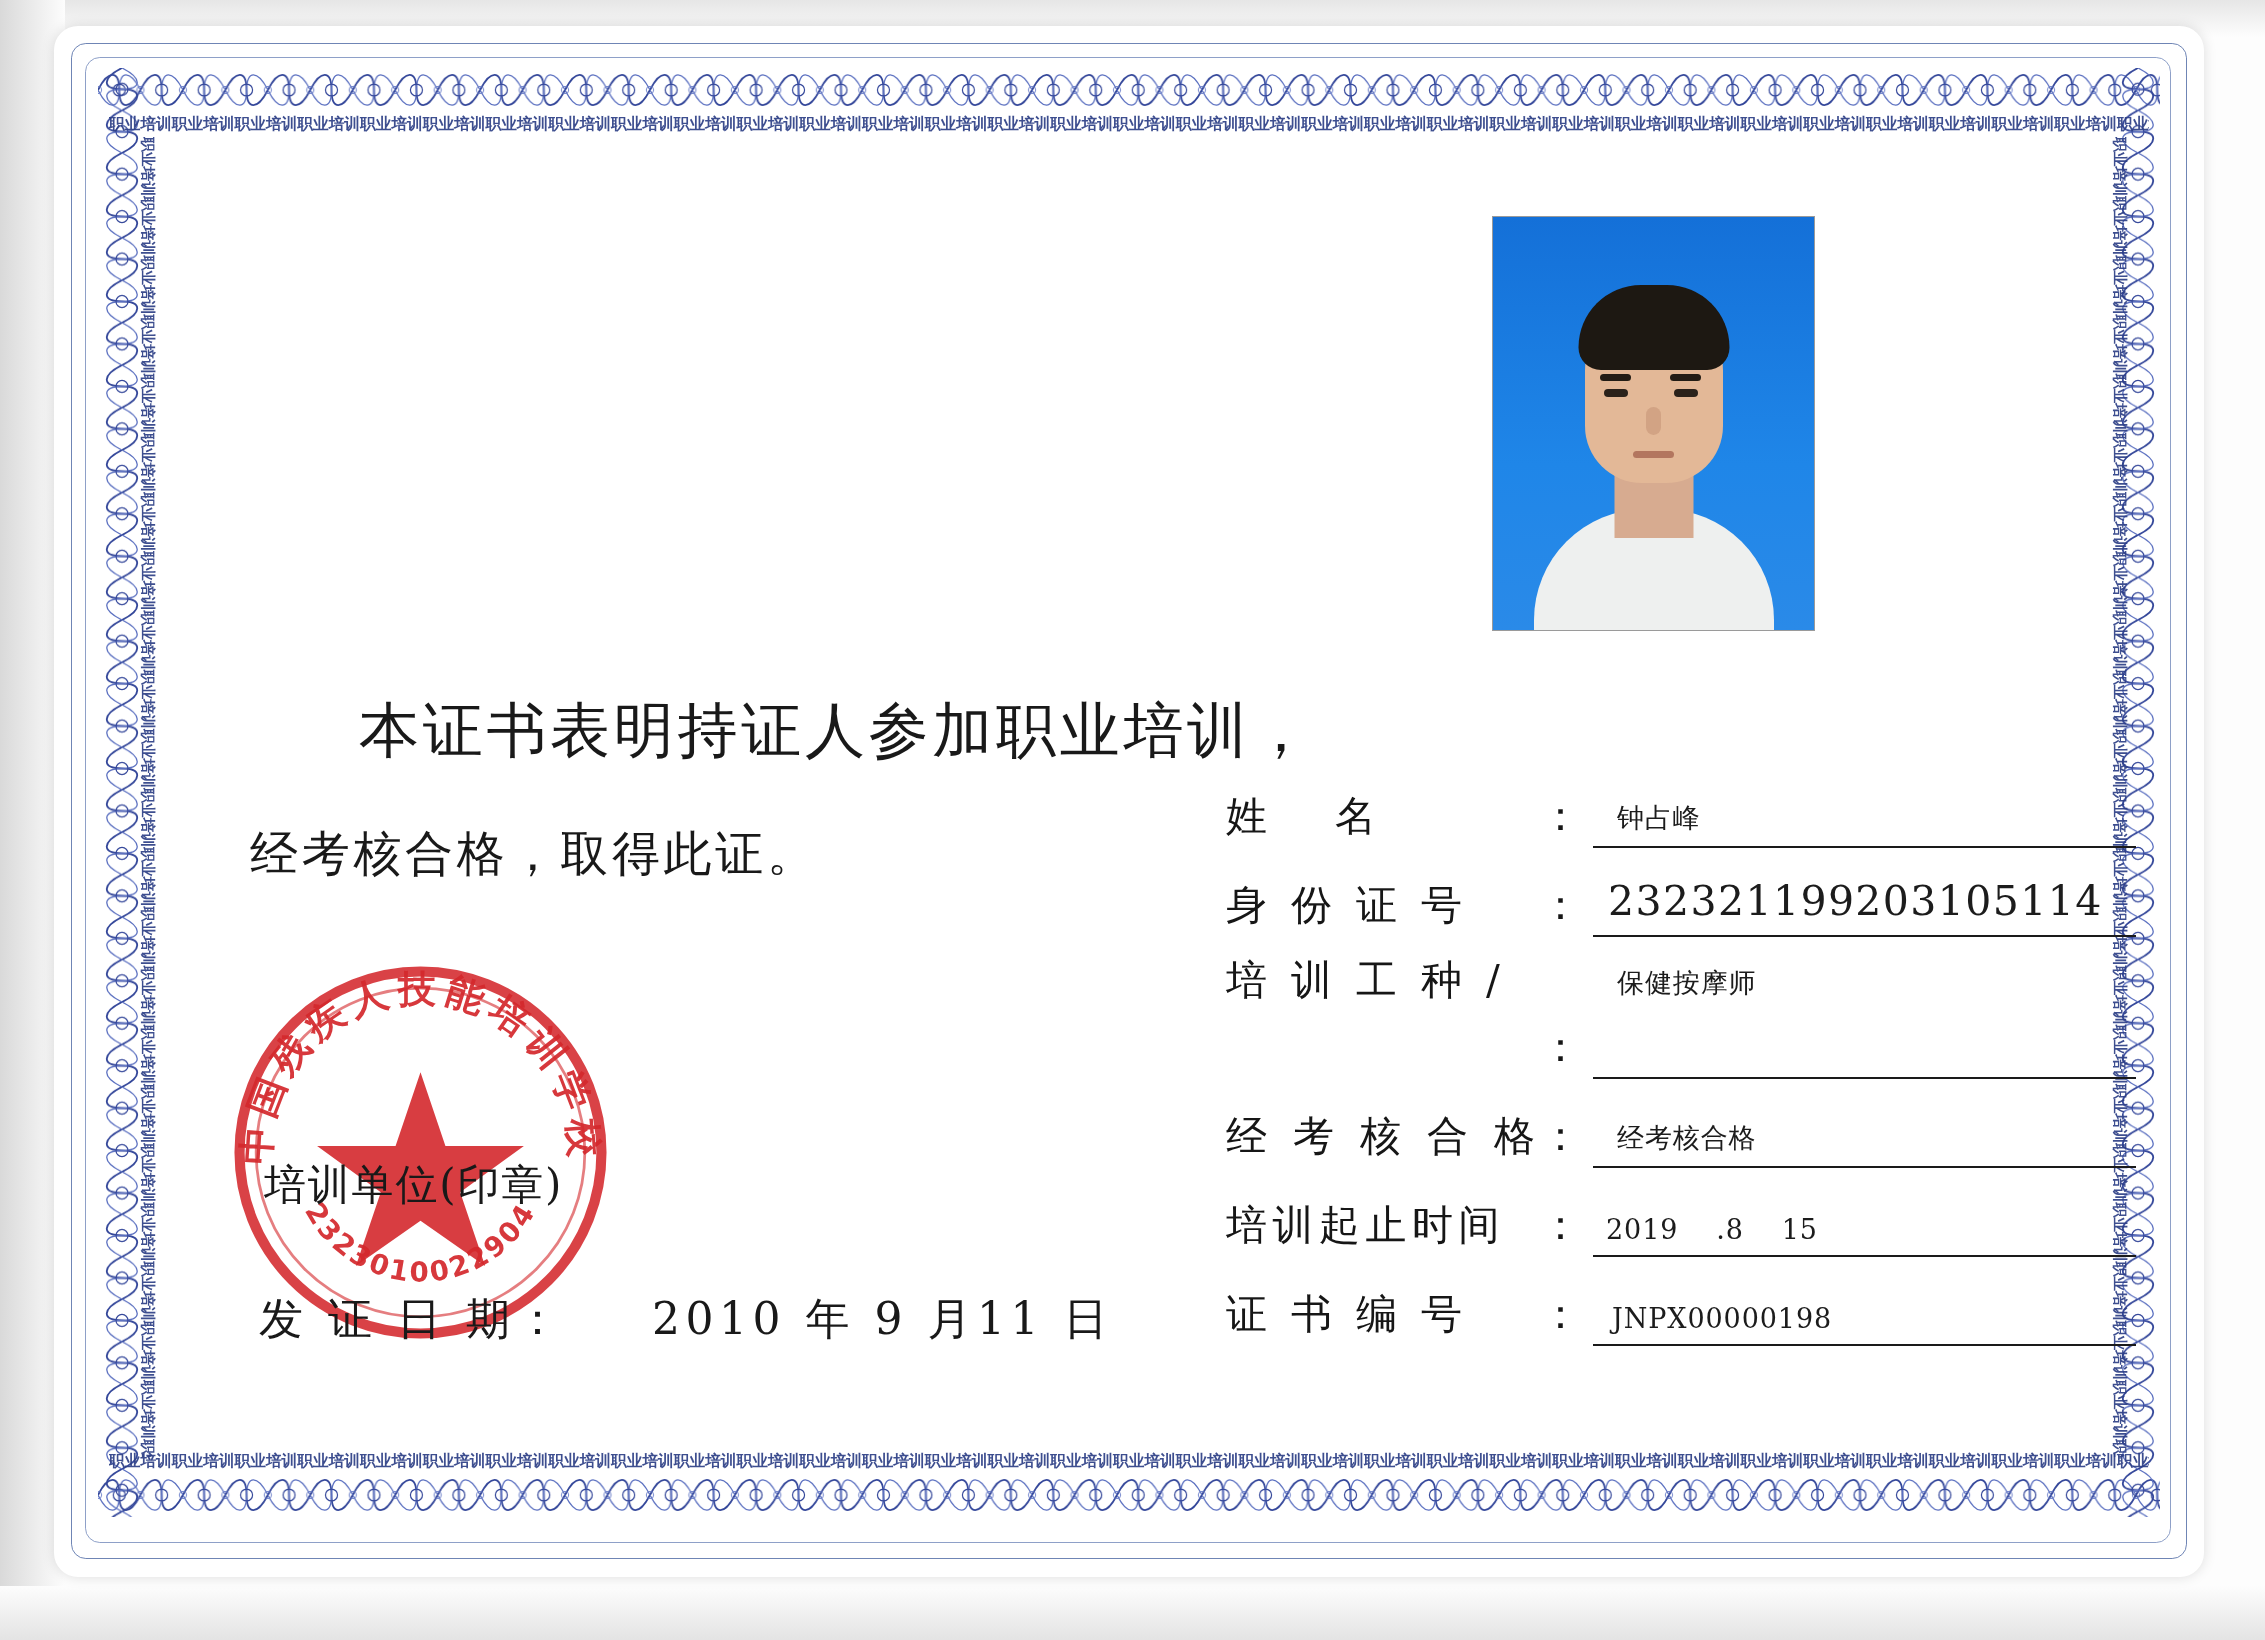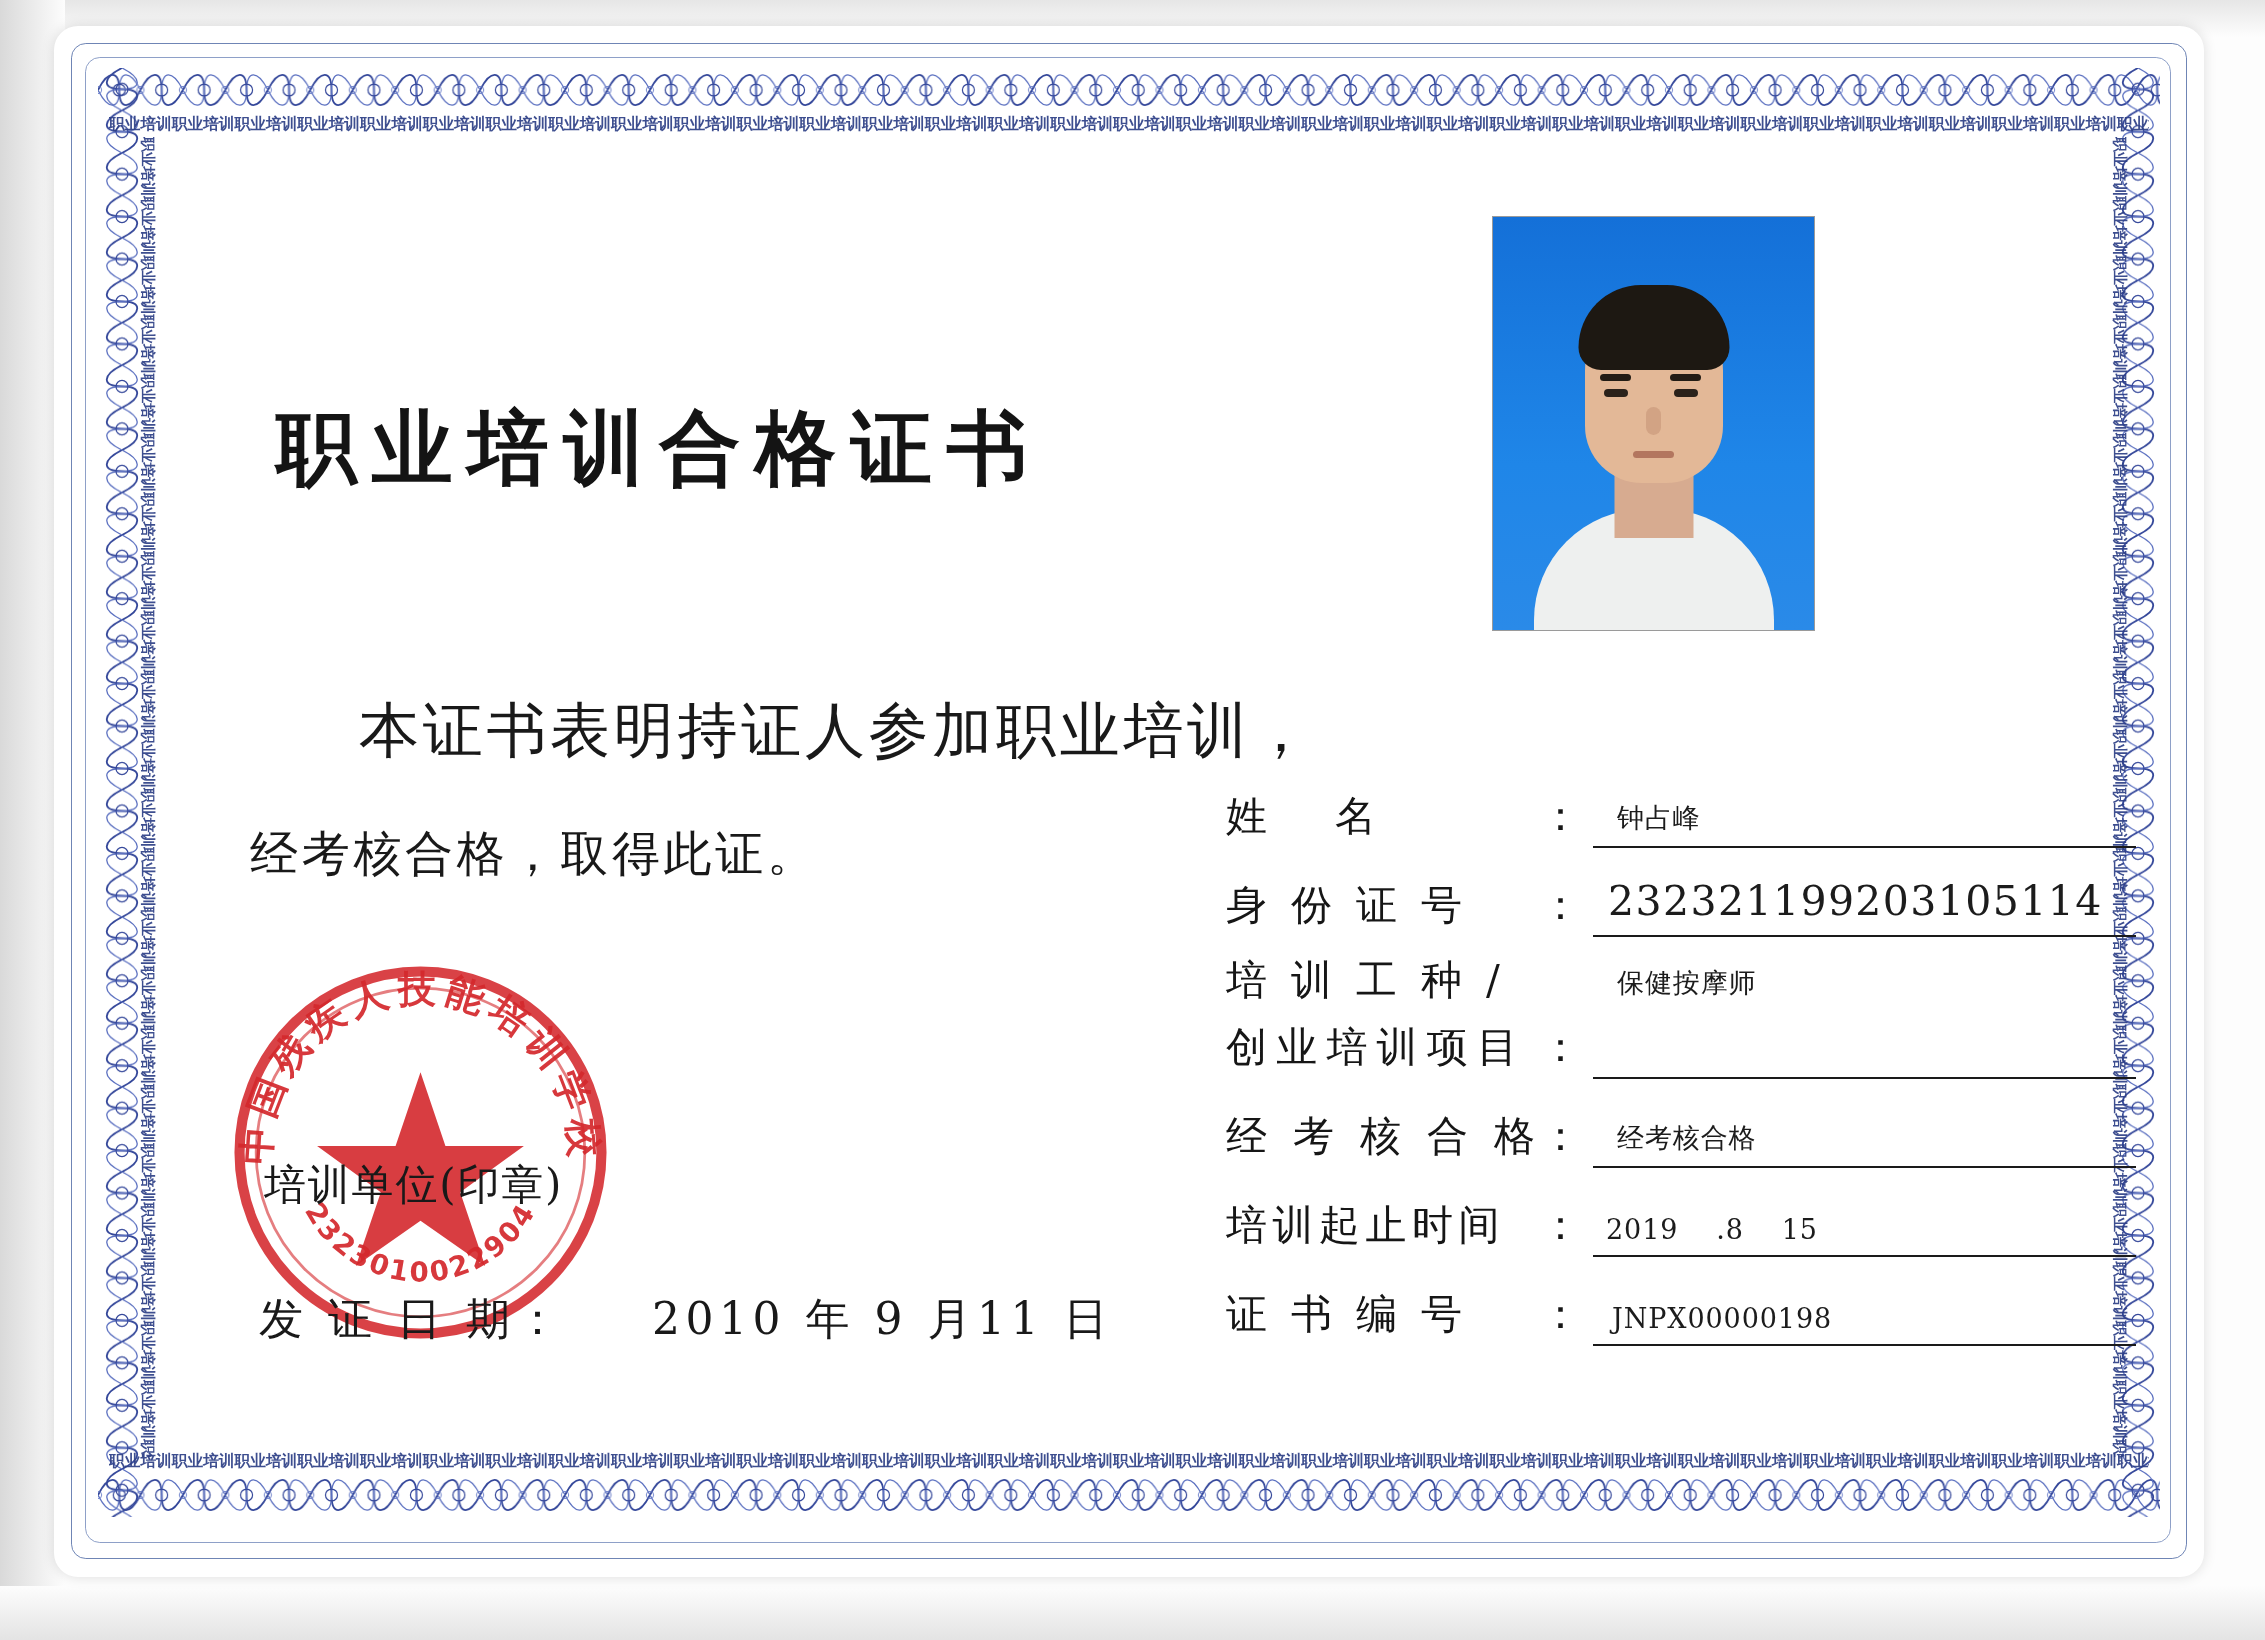--- a/index.html
+++ b/index.html
@@ -366,21 +366,20 @@
     </div>
 
     <div class="micro-strip" id="micro-top">职业培训职业培训职业培训职业培训职业培训职业培训职业培训职业培训职业培训职业培训职业培训职业培训职业培训职业培训职业培训职业培训职业培训职业培训职业培训职业培训职业培训职业培训职业培训职业培训职业培训职业培训职业培训职业培训职业培训职业培训职业培训职业培训职业培训职业培训职业培训职业培训职业培训职业培训职业培训职业培训职业培训职业培训职业培训职业培训职业培训职业培训职业培训职业培训职业培训职业培训职业培训职业培训职业培训职业培训职业培训职业培训职业培训职业培训职业培训职业培训职业培训职业培训职业培训职业培训职业培训职业培训职业培训职业培训职业培训职业培训职业培训职业培训职业培训职业培训职业培训职业培训职业培训职业培训职业培训职业培训职业培训职业培训职业培训职业培训职业培训职业培训职业培训职业培训职业培训职业培训职业培训职业培训职业培训职业培训职业培训职业培训职业培训职业培训职业培训职业培训职业培训职业培训职业培训职业培训职业培训职业培训职业培训职业培训职业培训职业培训职业培训职业培训职业培训职业培训职业培训职业培训职业培训职业培训职业培训职业培训职业培训职业培训职业培训职业培训职业培训职业培训职业培训职业培训职业培训职业培训职业培训职业培训职业培训职业培训职业培训职业培训职业培训职业培训职业培训职业培训</div>
     <div class="micro-strip" id="micro-bottom">职业培训职业培训职业培训职业培训职业培训职业培训职业培训职业培训职业培训职业培训职业培训职业培训职业培训职业培训职业培训职业培训职业培训职业培训职业培训职业培训职业培训职业培训职业培训职业培训职业培训职业培训职业培训职业培训职业培训职业培训职业培训职业培训职业培训职业培训职业培训职业培训职业培训职业培训职业培训职业培训职业培训职业培训职业培训职业培训职业培训职业培训职业培训职业培训职业培训职业培训职业培训职业培训职业培训职业培训职业培训职业培训职业培训职业培训职业培训职业培训职业培训职业培训职业培训职业培训职业培训职业培训职业培训职业培训职业培训职业培训职业培训职业培训职业培训职业培训职业培训职业培训职业培训职业培训职业培训职业培训职业培训职业培训职业培训职业培训职业培训职业培训职业培训职业培训职业培训职业培训职业培训职业培训职业培训职业培训职业培训职业培训职业培训职业培训职业培训职业培训职业培训职业培训职业培训职业培训职业培训职业培训职业培训职业培训职业培训职业培训职业培训职业培训职业培训职业培训职业培训职业培训职业培训职业培训职业培训职业培训职业培训职业培训职业培训职业培训职业培训职业培训职业培训职业培训职业培训职业培训职业培训职业培训职业培训职业培训职业培训职业培训职业培训职业培训职业培训职业培训</div>
     <div class="micro-strip-vert" id="micro-left">职业培训职业培训职业培训职业培训职业培训职业培训职业培训职业培训职业培训职业培训职业培训职业培训职业培训职业培训职业培训职业培训职业培训职业培训职业培训职业培训职业培训职业培训职业培训职业培训职业培训职业培训职业培训职业培训职业培训职业培训职业培训职业培训职业培训职业培训职业培训职业培训职业培训职业培训职业培训职业培训职业培训职业培训职业培训职业培训职业培训职业培训职业培训职业培训职业培训职业培训职业培训职业培训职业培训职业培训职业培训职业培训职业培训职业培训职业培训职业培训职业培训职业培训职业培训职业培训职业培训职业培训职业培训职业培训职业培训职业培训职业培训职业培训职业培训职业培训职业培训职业培训职业培训职业培训职业培训职业培训职业培训职业培训职业培训职业培训职业培训职业培训职业培训职业培训职业培训职业培训职业培训职业培训职业培训职业培训职业培训</div>
     <div class="micro-strip-vert" id="micro-right">职业培训职业培训职业培训职业培训职业培训职业培训职业培训职业培训职业培训职业培训职业培训职业培训职业培训职业培训职业培训职业培训职业培训职业培训职业培训职业培训职业培训职业培训职业培训职业培训职业培训职业培训职业培训职业培训职业培训职业培训职业培训职业培训职业培训职业培训职业培训职业培训职业培训职业培训职业培训职业培训职业培训职业培训职业培训职业培训职业培训职业培训职业培训职业培训职业培训职业培训职业培训职业培训职业培训职业培训职业培训职业培训职业培训职业培训职业培训职业培训职业培训职业培训职业培训职业培训职业培训职业培训职业培训职业培训职业培训职业培训职业培训职业培训职业培训职业培训职业培训职业培训职业培训职业培训职业培训职业培训职业培训职业培训职业培训职业培训职业培训职业培训职业培训职业培训职业培训职业培训职业培训职业培训职业培训职业培训职业培训</div>
 
     <div class="frame-line" id="frame-outer"></div>
     <div class="frame-line" id="frame-inner"></div>
 
-    <div id="title">职业培训合格证书</div>
 
     <div id="statement-line1">本证书表明持证人参加职业培训，</div>
     <div id="statement-line2">经考核合格，取得此证。</div>
 
     <div id="photo-frame">
       <div id="photo-bg"></div>
       <div id="photo-shirt"></div>
       <div id="photo-neck"></div>
       <div id="photo-face"></div>
       <div id="photo-hair"></div>
@@ -403,21 +402,20 @@
 
       <div class="field-row">
         <span class="field-label lbl-id">身份证号</span>
         <span class="field-colon" style="left:314px;">：</span>
         <span class="field-value digits" style="left:382px;">232321199203105114</span>
         <div class="field-rule"></div>
       </div>
 
       <div class="field-row tall">
         <span class="field-label lbl-type1" style="bottom:76px;">培训工种/</span>
-        <span class="field-label lbl-type2">创业培训项目</span>
         <span class="field-colon" style="left:314px;">：</span>
         <span class="field-value" style="bottom:83px;">保健按摩师</span>
         <div class="field-rule"></div>
       </div>
 
       <div class="field-row">
         <span class="field-label lbl-level">经考核合格</span>
         <span class="field-colon" style="left:314px;">：</span>
         <span class="field-value">经考核合格</span>
         <div class="field-rule"></div>

